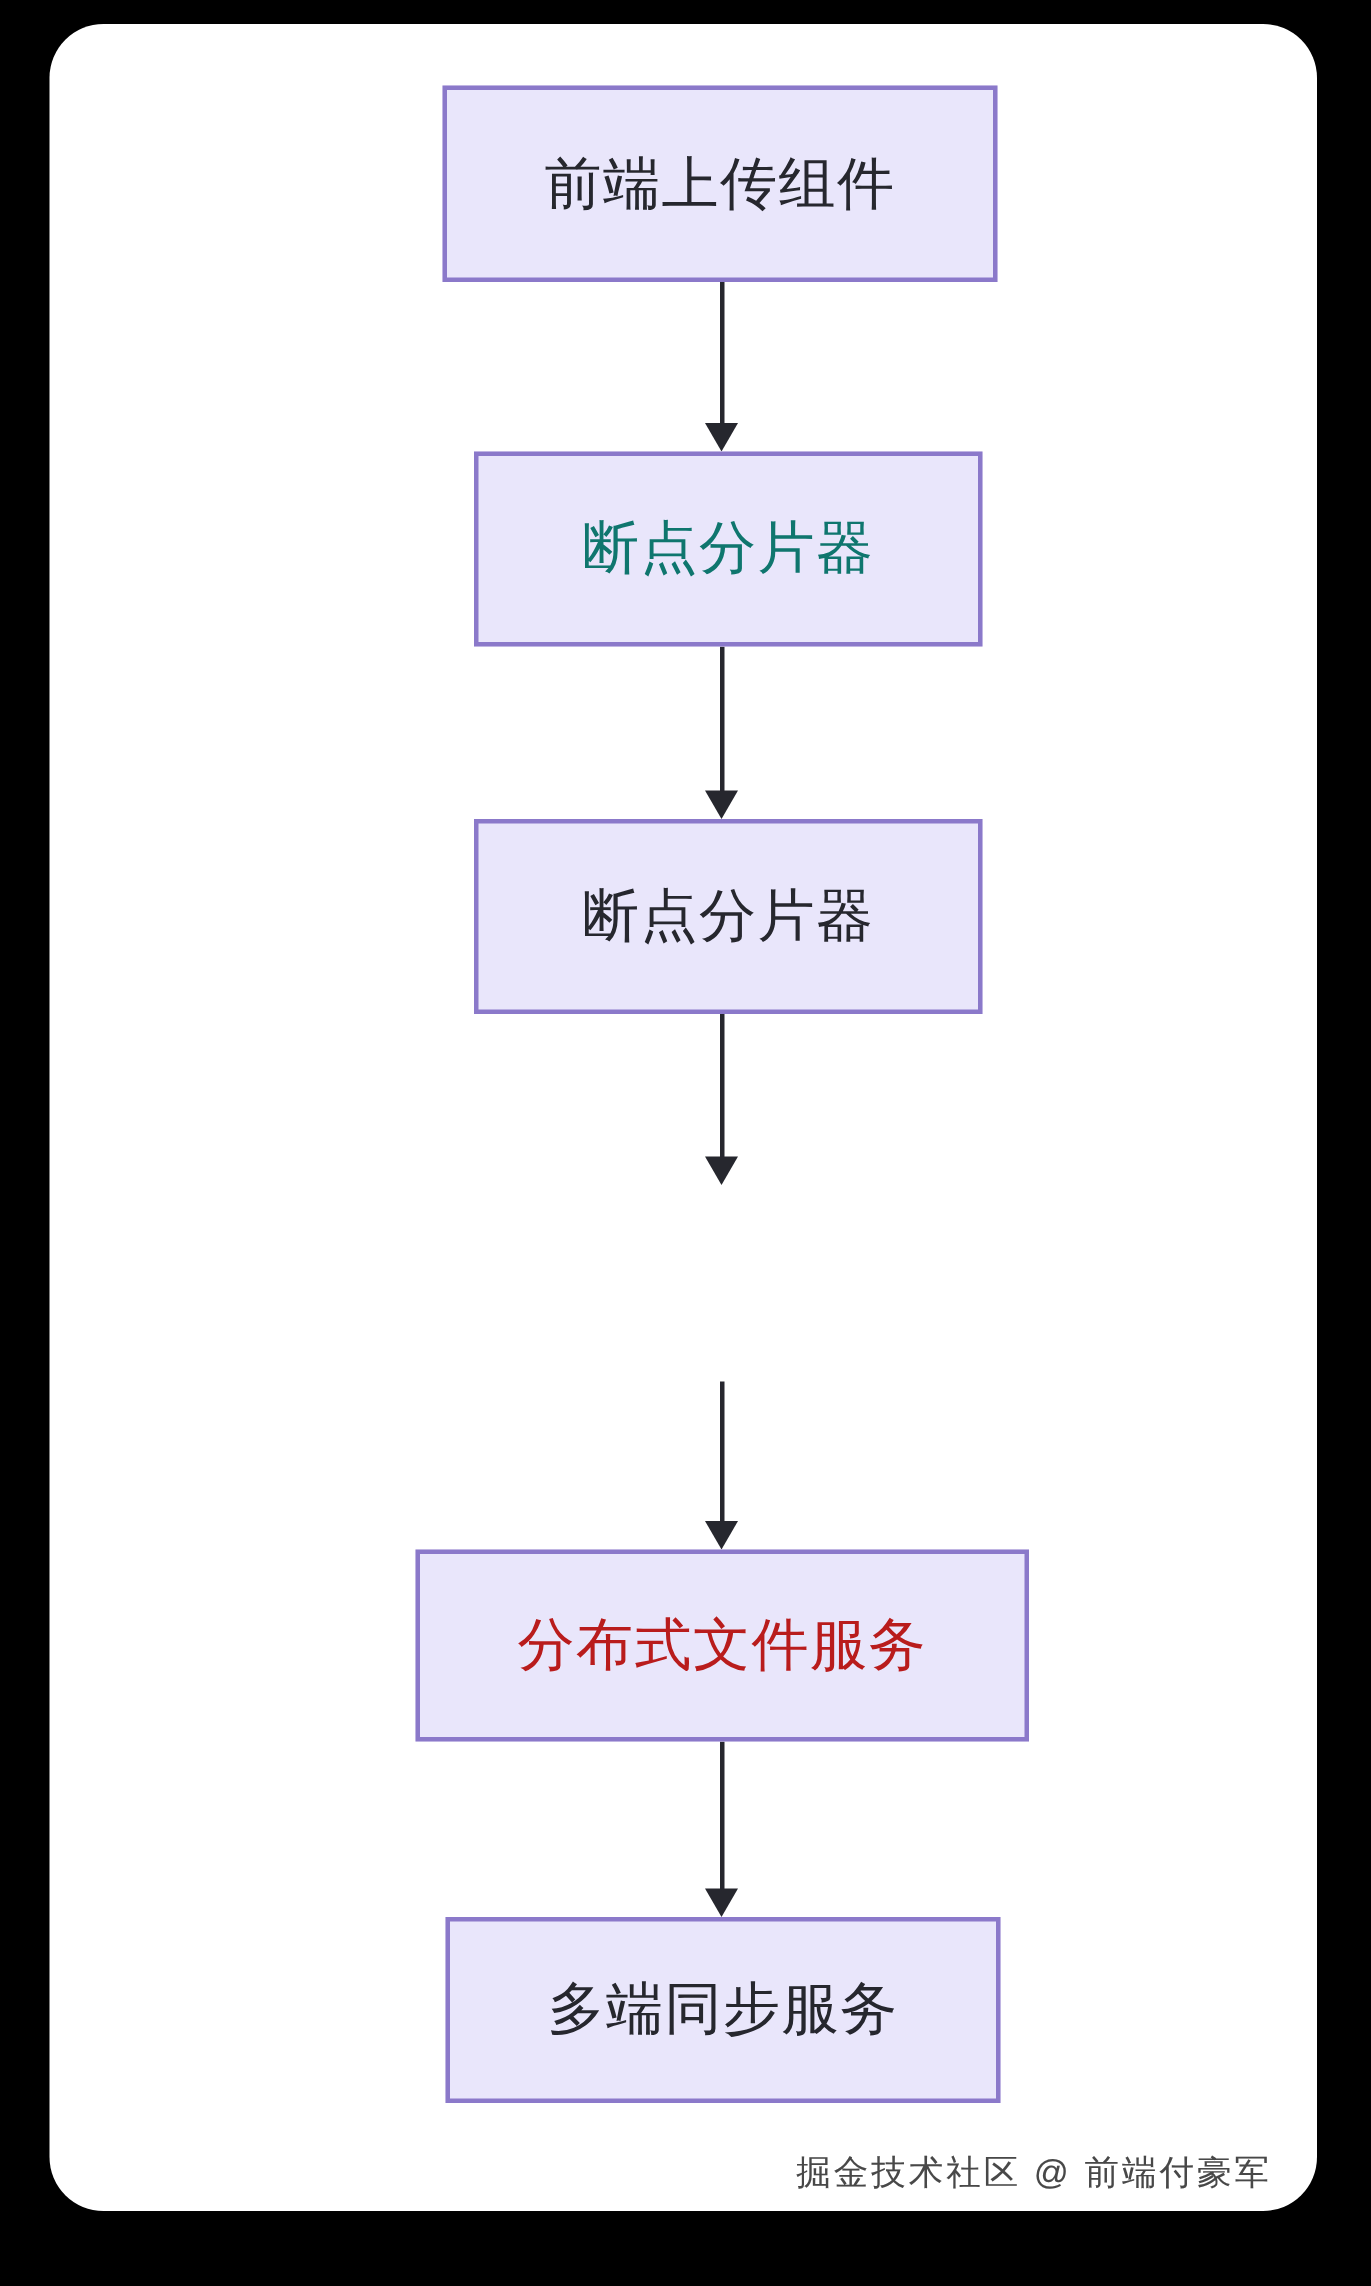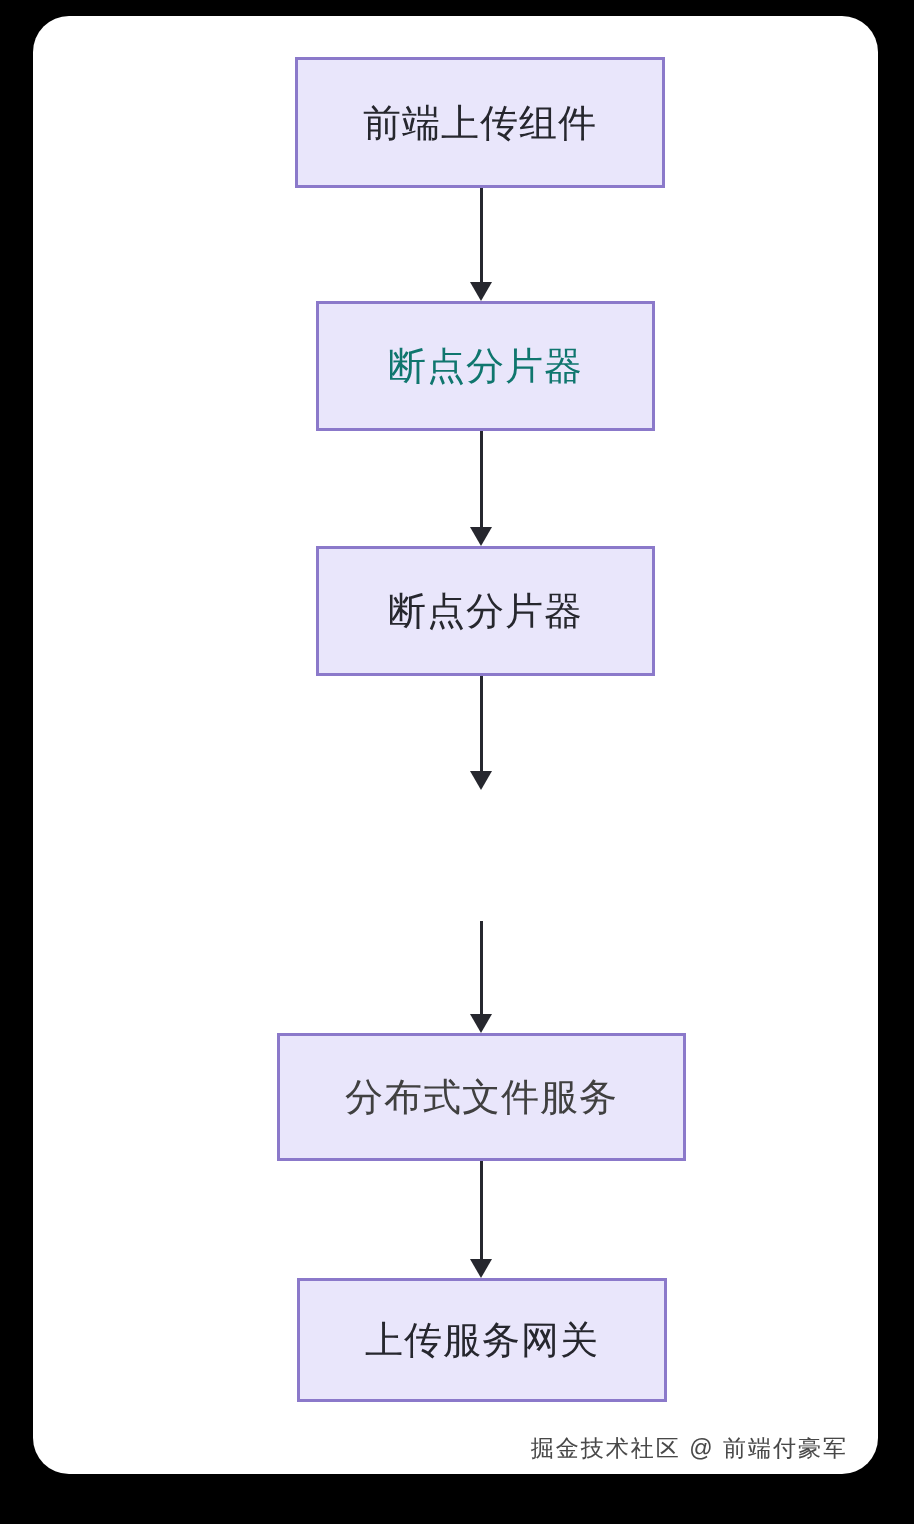--- a/index.html
+++ b/index.html
@@ -125,21 +125,21 @@
         <div class="node" style="left: 262px; top: 41px; width: 370px; height: 131px; background: rgb(233, 230, 251); border-color: rgb(139, 121, 202);">
           <div class="node-label" style="color: rgb(38, 39, 46);">前端上传组件</div>
         </div>
         <div class="node" style="left: 283px; top: 285px; width: 339px; height: 130px; background: rgb(233, 230, 251); border-color: rgb(139, 121, 202);">
           <div class="node-label" style="color: #0f766e;">断点分片器</div>
         </div>
         <div class="node" style="left: 283px; top: 530px; width: 339px; height: 130px; background: rgb(233, 230, 251); border-color: rgb(139, 121, 202);">
           <div class="node-label" style="color: rgb(38, 39, 46);">断点分片器</div>
         </div>
         <div class="node" style="left: 244px; top: 1017px; width: 409px; height: 128px; background: rgb(233, 230, 251); border-color: rgb(139, 121, 202);">
-          <div class="node-label" style="color: #404040;">分布式文件服务</div>
+          <div class="node-label" style="color: #b91c1c;">分布式文件服务</div>
         </div>
         <div class="node" style="left: 264px; top: 1262px; width: 370px; height: 124px; background: rgb(233, 230, 251); border-color: rgb(139, 121, 202);">
-          <div class="node-label" style="color: rgb(38, 39, 46);">上传服务网关</div>
+          <div class="node-label" style="color: rgb(38, 39, 46);">多端同步服务</div>
         </div>
       </div>
     <div id="watermark">掘金技术社区 @ 前端付豪军</div>
   </div>
 </div>
 
 </body></html>

